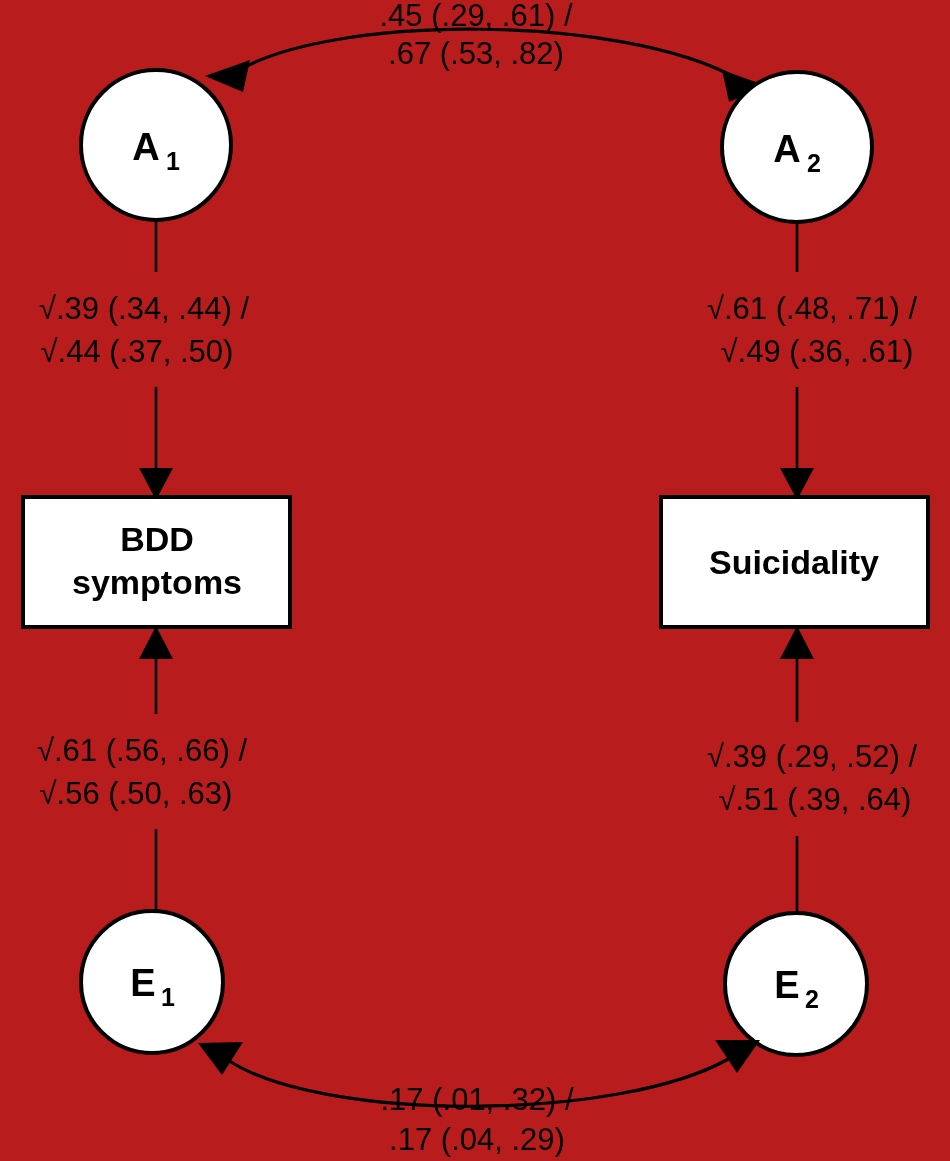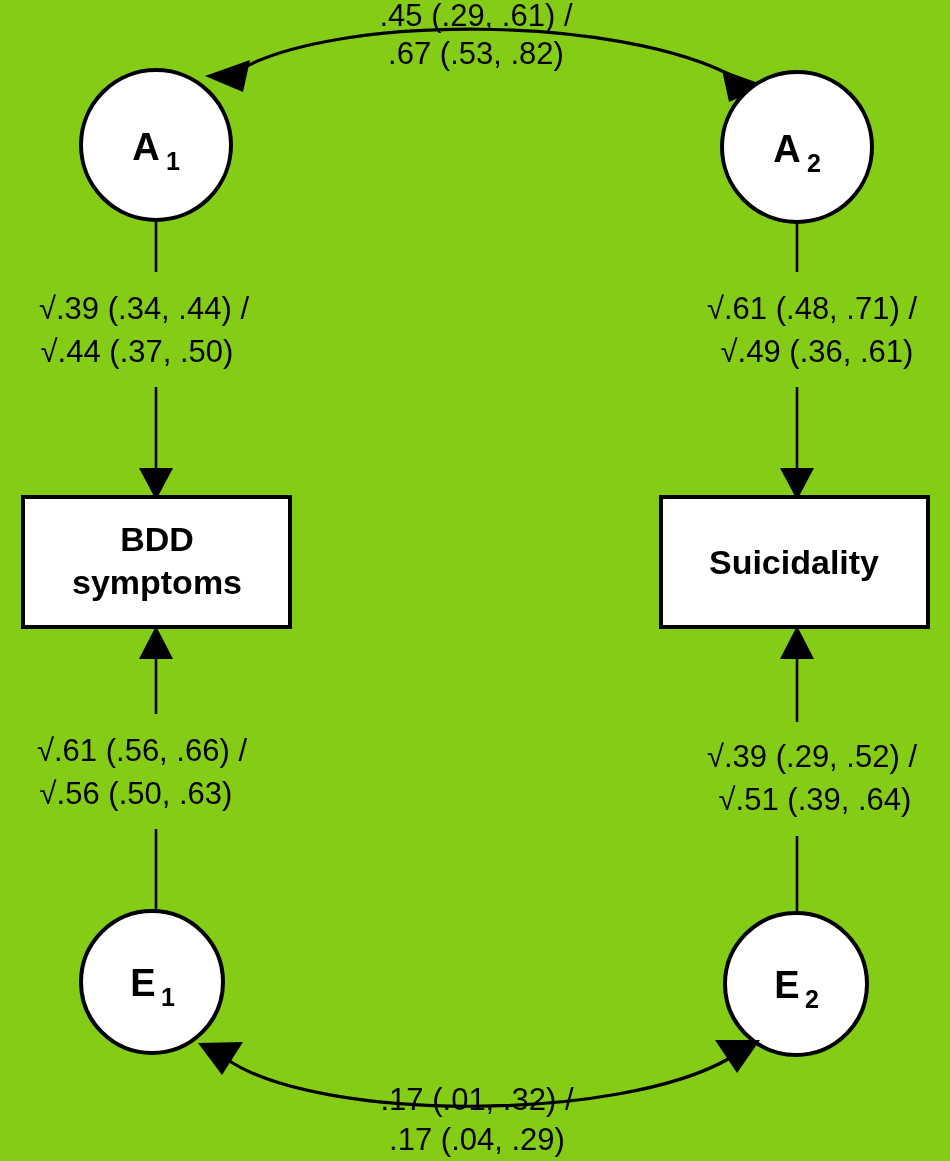--- a/index.html
+++ b/index.html
@@ -10,21 +10,21 @@
   body {
     width: 950px;
     height: 1161px;
     font-family: "Liberation Sans", sans-serif;
     overflow: hidden;
   }
   #diagram-root {
     position: relative;
     width: 950px;
     height: 1161px;
-    background: #84cc16;
+    background: #b91c1c;
   }
   svg#model-svg {
     display: block;
     width: 950px;
     height: 1161px;
   }
   .node-shape {
     fill: #ffffff;
   }
   .node-label {

